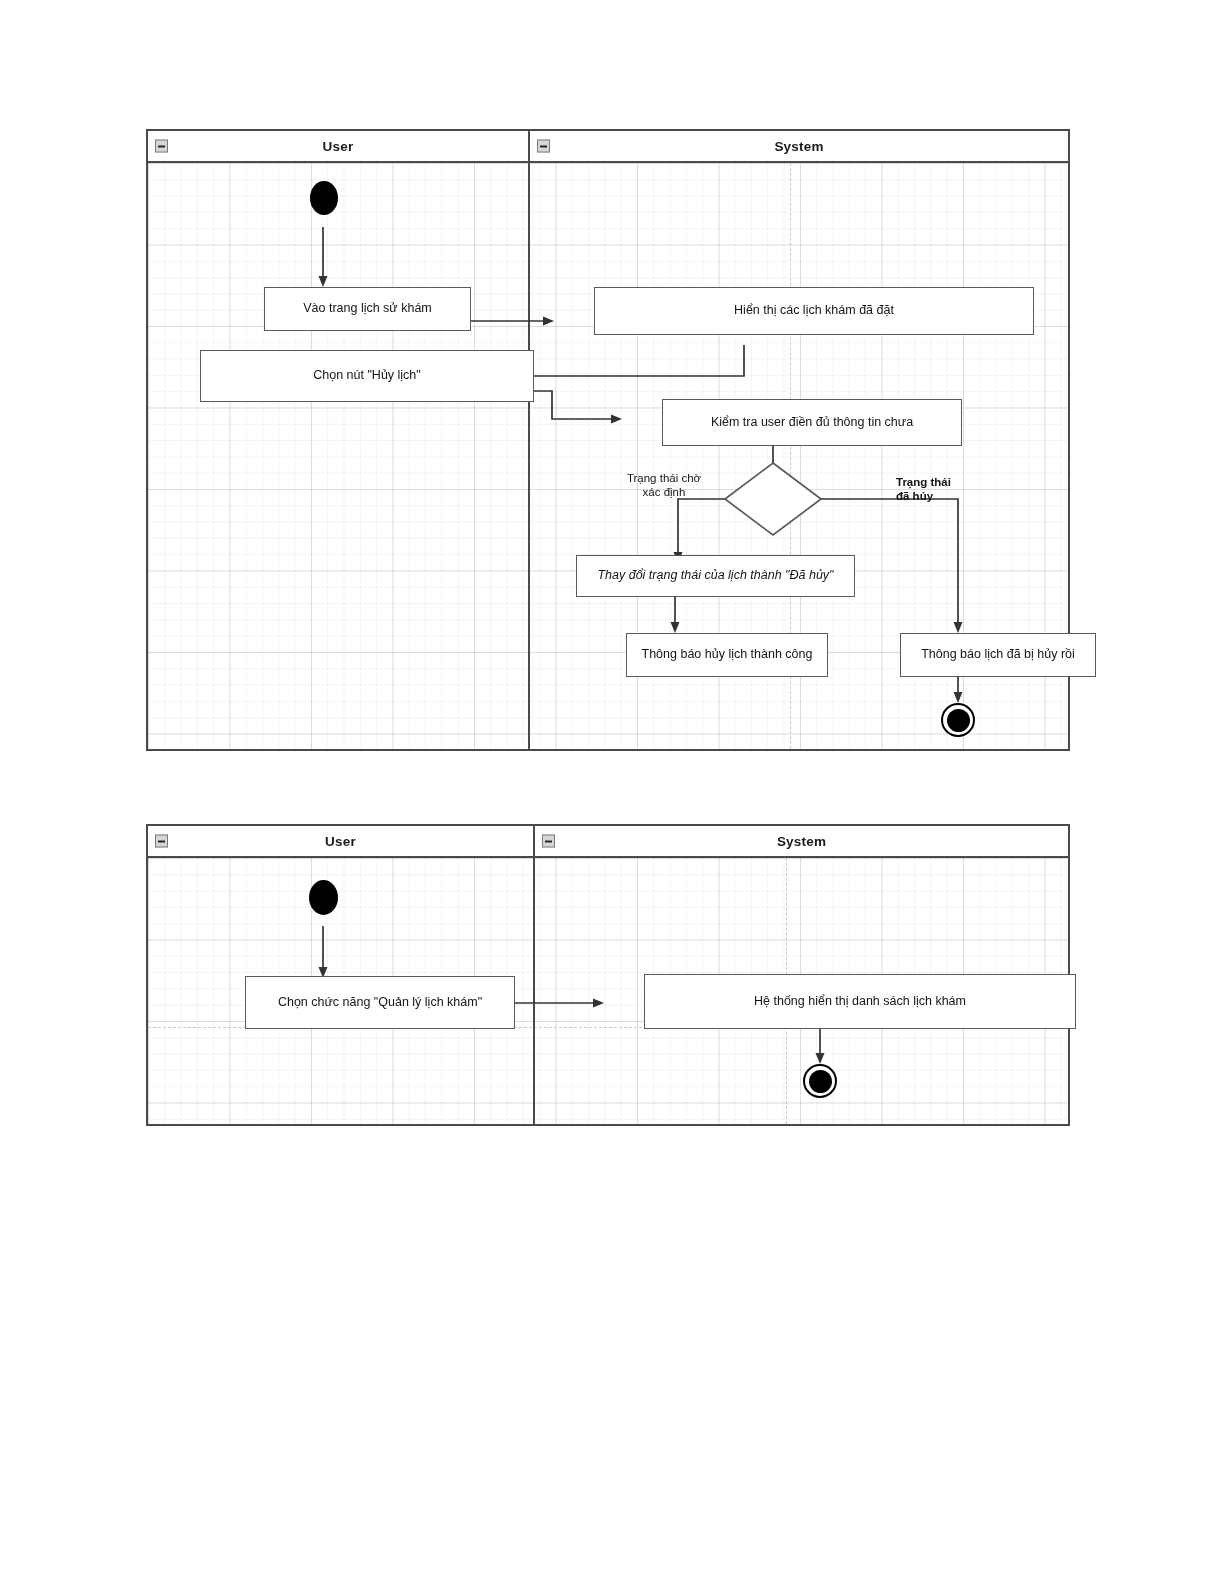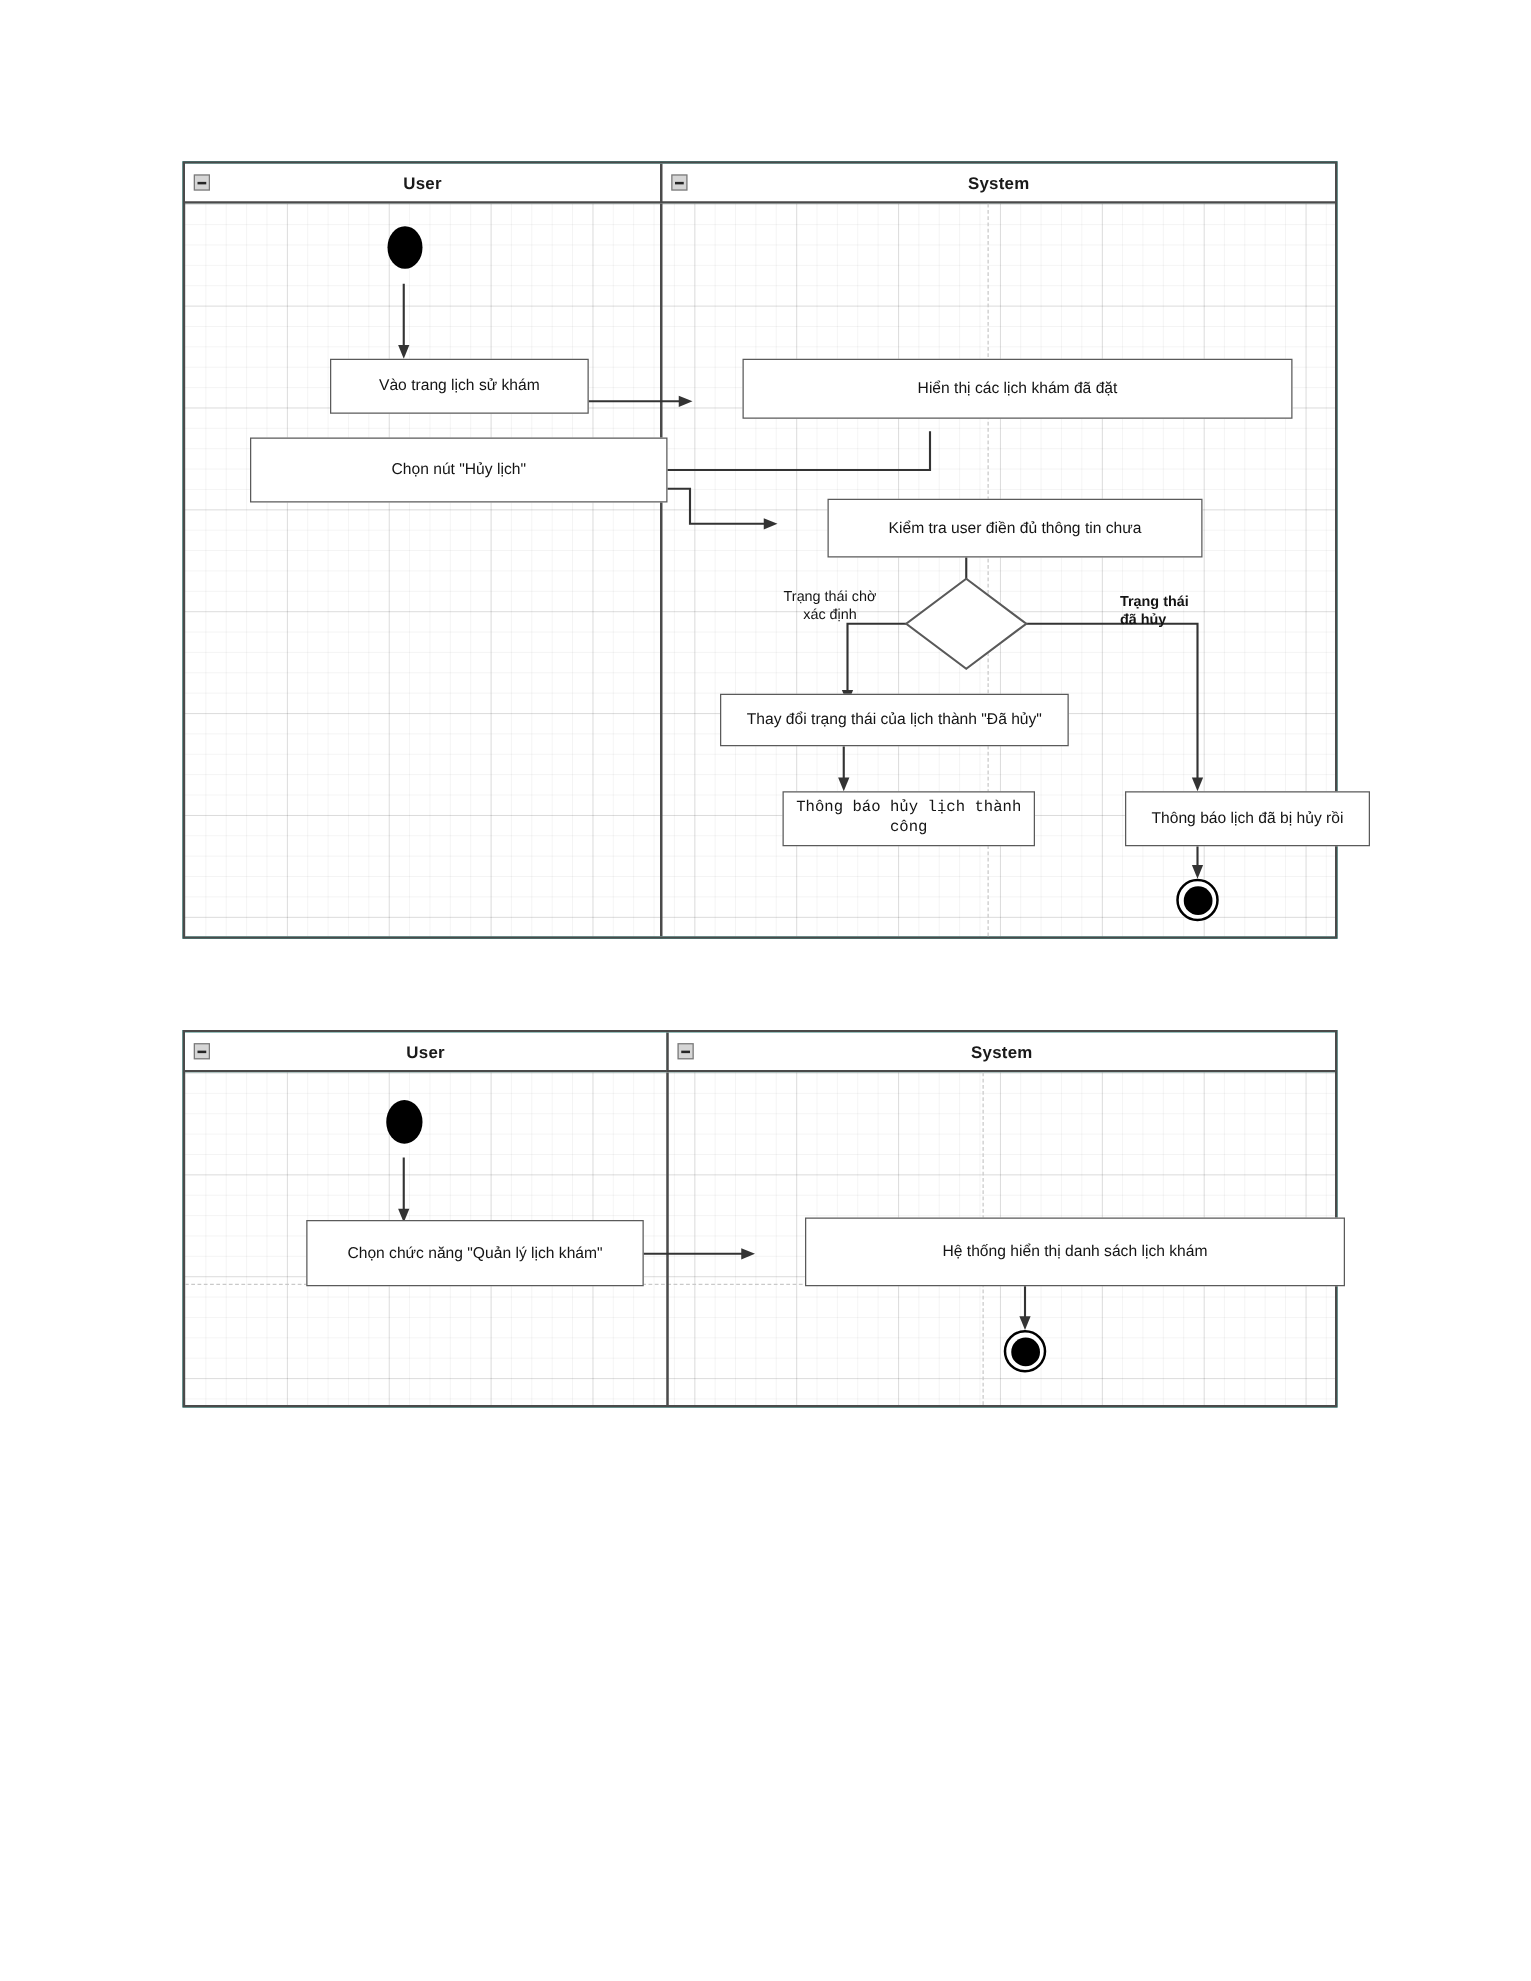--- a/index.html
+++ b/index.html
@@ -248,23 +248,23 @@
     <svg class="decision" style="left:573px; top:328px;" width="104" height="80" viewBox="0 0 104 80">
       <polygon points="52,4 100,40 52,76 4,40" fill="#ffffff" stroke="#5a5a5a" stroke-width="1.7"></polygon>
     </svg>
 
     <div class="guard-label" style="left:456px; top:340px; width:120px;">Trạng thái chờ
 xác định</div>
 
     <div class="guard-label" style="left:748px; top:344px; width:120px; text-align:left;font-weight:bold;">Trạng thái
 đã hủy</div>
 
-    <div class="node" style="left:388px; top:424px; width:279px; height:42px;">Thay đổi trạng thái của lịch thành "Đã hủy"</div>
-
-    <div class="node" style="left:438px; top:502px; width:202px; height:44px;font-family:Liberation Mono, monospace;">Thông báo hủy lịch thành công</div>
+    <div class="node" style="left:388px; top:424px; width:279px; height:42px;font-style:italic;">Thay đổi trạng thái của lịch thành "Đã hủy"</div>
+
+    <div class="node" style="left:438px; top:502px; width:202px; height:44px;">Thông báo hủy lịch thành công</div>
 
     <div class="node" style="left:712px; top:502px; width:196px; height:44px;">Thông báo lịch đã bị hủy rồi</div>
 
     <div class="final-node" style="left:793px; top:572px; width:34px; height:34px;"></div>
   </div>
 
   <div class="diagram" style="left:146px; top:824px; width:924px; height:302px;">
 
     <div class="lane-header-row">
       <div class="lane-header" style="width:385px;">

